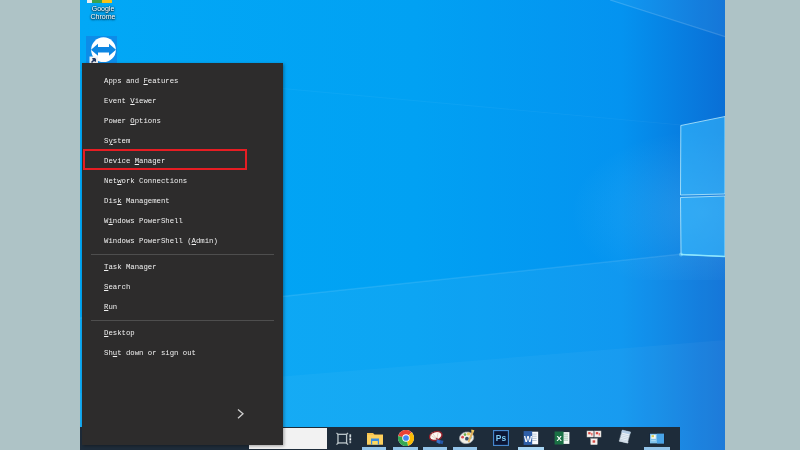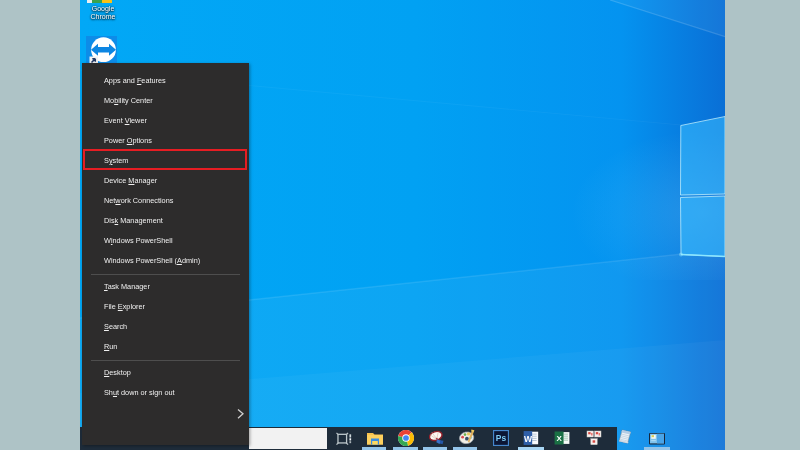--- a/index.html
+++ b/index.html
@@ -7,31 +7,31 @@
        font-family:"Liberation Sans",sans-serif;}
   #shot{position:absolute;left:80px;top:0;width:645px;height:450px;overflow:hidden;
         background:linear-gradient(90deg,#02a8f6 0%,#01a1f3 52%,#0493f0 84%,#0a6fd6 100%);}
   .beams{position:absolute;left:0;top:0;width:645px;height:450px;}
   
   #chromelabel{position:absolute;left:-10px;top:5px;width:66px;text-align:center;color:#fff;
     font-size:7px;line-height:8.3px;text-shadow:0 1px 2px rgba(0,0,0,.9),0 0 2px rgba(0,0,0,.8);}
   #tv{position:absolute;left:6px;top:35.5px;width:31px;height:30px;}
   #tv svg{position:absolute;left:0;top:0;}
   
-  #menu{position:absolute;left:2px;top:63px;width:167px;height:382px;background:#2d2c2c;
-        box-shadow:1px 1px 3px rgba(0,0,0,.35);}
+  #menu{position:absolute;left:2px;top:63px;width:201px;height:382px;background:#2d2c2c;
+        box-shadow:1px 1px 3px rgba(0,0,0,.35);font-family:Liberation Mono, monospace;}
   .mi{height:20px;line-height:20px;padding-left:22px;color:#f0f0f0;font-size:7.3px;white-space:nowrap;}
   .sep{height:6px;position:relative;}
   .sep:after{content:"";position:absolute;left:9px;right:9px;top:3px;height:1px;background:#4e4e4e;}
   .mi u{text-decoration:underline;text-underline-offset:1px;}
   #arrow{position:absolute;left:155px;top:345.5px;}
   #arrow svg{display:block;}
   #redrect{position:absolute;left:3px;top:148.6px;width:160.4px;height:17px;border:2.6px solid #e61d23;}
   
-  #taskbar{position:absolute;left:0;top:427px;width:537px;height:23px;background:#1e2c3a;}
+  #taskbar{position:absolute;left:0;top:427px;width:600px;height:23px;background:#1e2c3a;}
   #search{position:absolute;left:169px;top:0.5px;width:78px;height:21px;background:#f2f2f2;}
   .ticon{position:absolute;top:2px;width:16px;height:16px;}
   .uline{position:absolute;top:20px;height:3px;background:#93c4ea;}
   
   #wlogo{position:absolute;left:598px;top:117px;width:47px;height:141px;}
 </style>
 </head>
 <body>
 <div id="shot">
 
@@ -173,32 +173,30 @@
     <div class="uline" style="left:313px;width:25px"></div>
     <div class="uline" style="left:343px;width:24px"></div>
     <div class="uline" style="left:373px;width:24px"></div>
     <div class="uline" style="left:438px;width:26px;background:#a8d6f4"></div>
     <div class="uline" style="left:564px;width:26px"></div>
   </div>
 
   <div id="menu">
     <div style="height:8px"></div>
     <div class="mi">Apps and <u>F</u>eatures</div>
-    <div class="mi">Mo<u>b</u>ility Center</div>
     <div class="mi">Event <u>V</u>iewer</div>
     <div class="mi">Power <u>O</u>ptions</div>
     <div class="mi">S<u>y</u>stem</div>
     <div class="mi">Device <u>M</u>anager</div>
     <div class="mi">Net<u>w</u>ork Connections</div>
     <div class="mi">Dis<u>k</u> Management</div>
     <div class="mi">W<u>i</u>ndows PowerShell</div>
     <div class="mi">Windows PowerShell (<u>A</u>dmin)</div>
     <div class="sep"></div>
     <div class="mi"><u>T</u>ask Manager</div>
-    <div class="mi">File <u>E</u>xplorer</div>
     <div class="mi"><u>S</u>earch</div>
     <div class="mi"><u>R</u>un</div>
     <div class="sep"></div>
     <div class="mi"><u>D</u>esktop</div>
     <div class="mi">Sh<u>u</u>t down or sign out</div>
     <div id="arrow">
         <svg width="7" height="10" viewBox="0 0 7 10">
           <path d="M1 0.5 L6 4.8 L1 9.3" fill="none" stroke="#cfcfcf" stroke-width="1.3"></path>
         </svg>
       </div>

